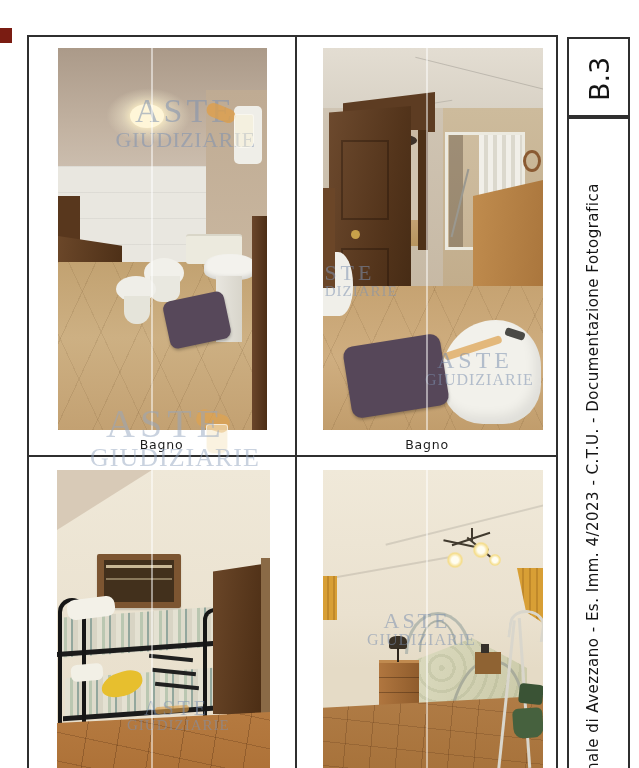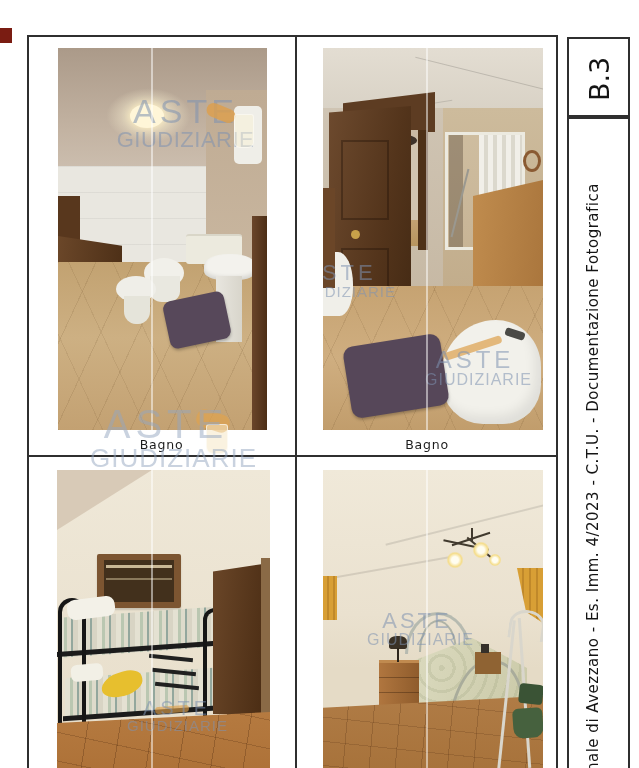--- a/index.html
+++ b/index.html
@@ -8,21 +8,21 @@
   .page { position:relative; width:639px; height:768px; background:#fff; overflow:hidden; }
   .abs, .ph { position:absolute; }
   .frame { position:absolute; border:2px solid #2f2f2f; background:transparent; }
   .gridline { position:absolute; background:#2f2f2f; }
   .photo { position:absolute; overflow:hidden; background:#cfc3b4; }
   .caption { position:absolute; text-align:center; font-size:12.5px; color:#1c1c1c;
              letter-spacing:0.8px; font-family:"DejaVu Sans", sans-serif; }
   .vtext { position:absolute; white-space:nowrap; transform-origin:0 0; transform:rotate(-90deg);
            color:#141414; font-family:"DejaVu Sans", sans-serif; }
   .wm { position:absolute; color:rgba(126,145,176,0.55); text-align:center; line-height:1.02;
-        font-family:Liberation Sans, sans-serif; pointer-events:none; }
+        font-family:Liberation Serif, serif; pointer-events:none; }
   .wm .l1 { display:block; letter-spacing:4px; }
   .wm .l2 { display:block; letter-spacing:1px; }
   .crease { position:absolute; top:0; width:2px; height:100%; background:rgba(255,255,255,0.5); }
 </style>
 </head>
 <body>
 
 <div class="page">
 
   <div class="abs" style="left:0;top:28px;width:12px;height:15px;background:#7a1c12;"></div>

